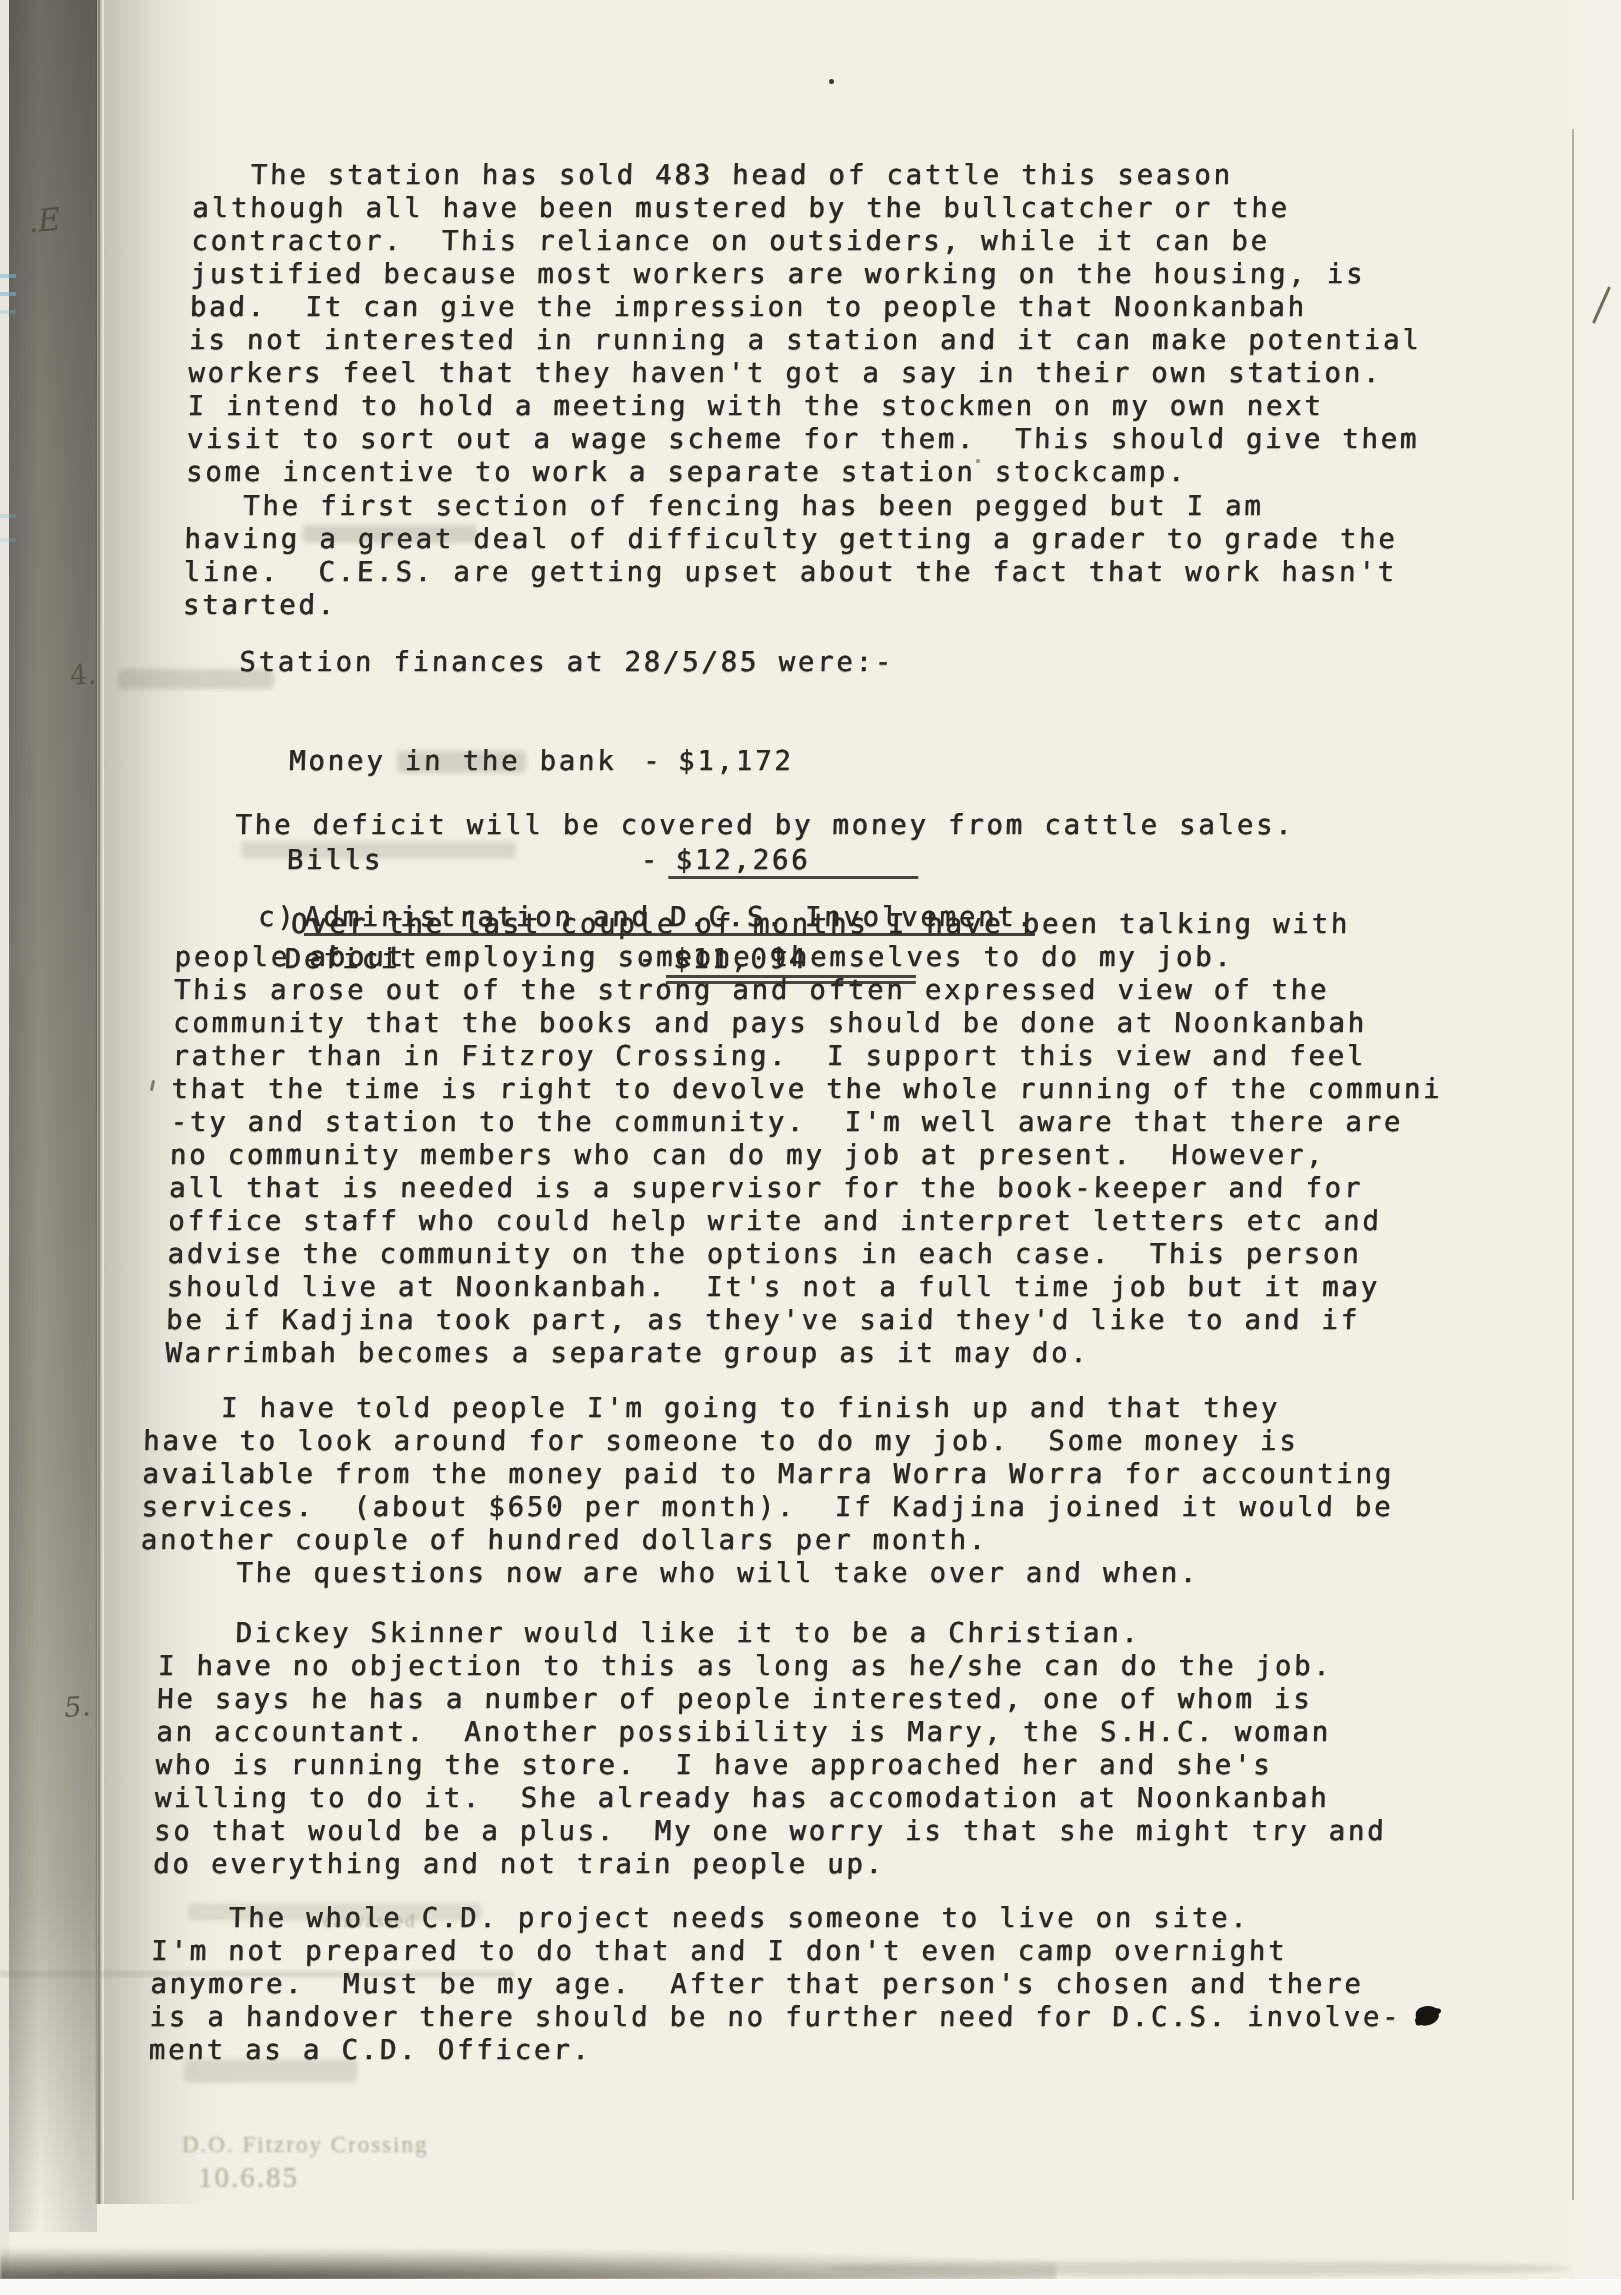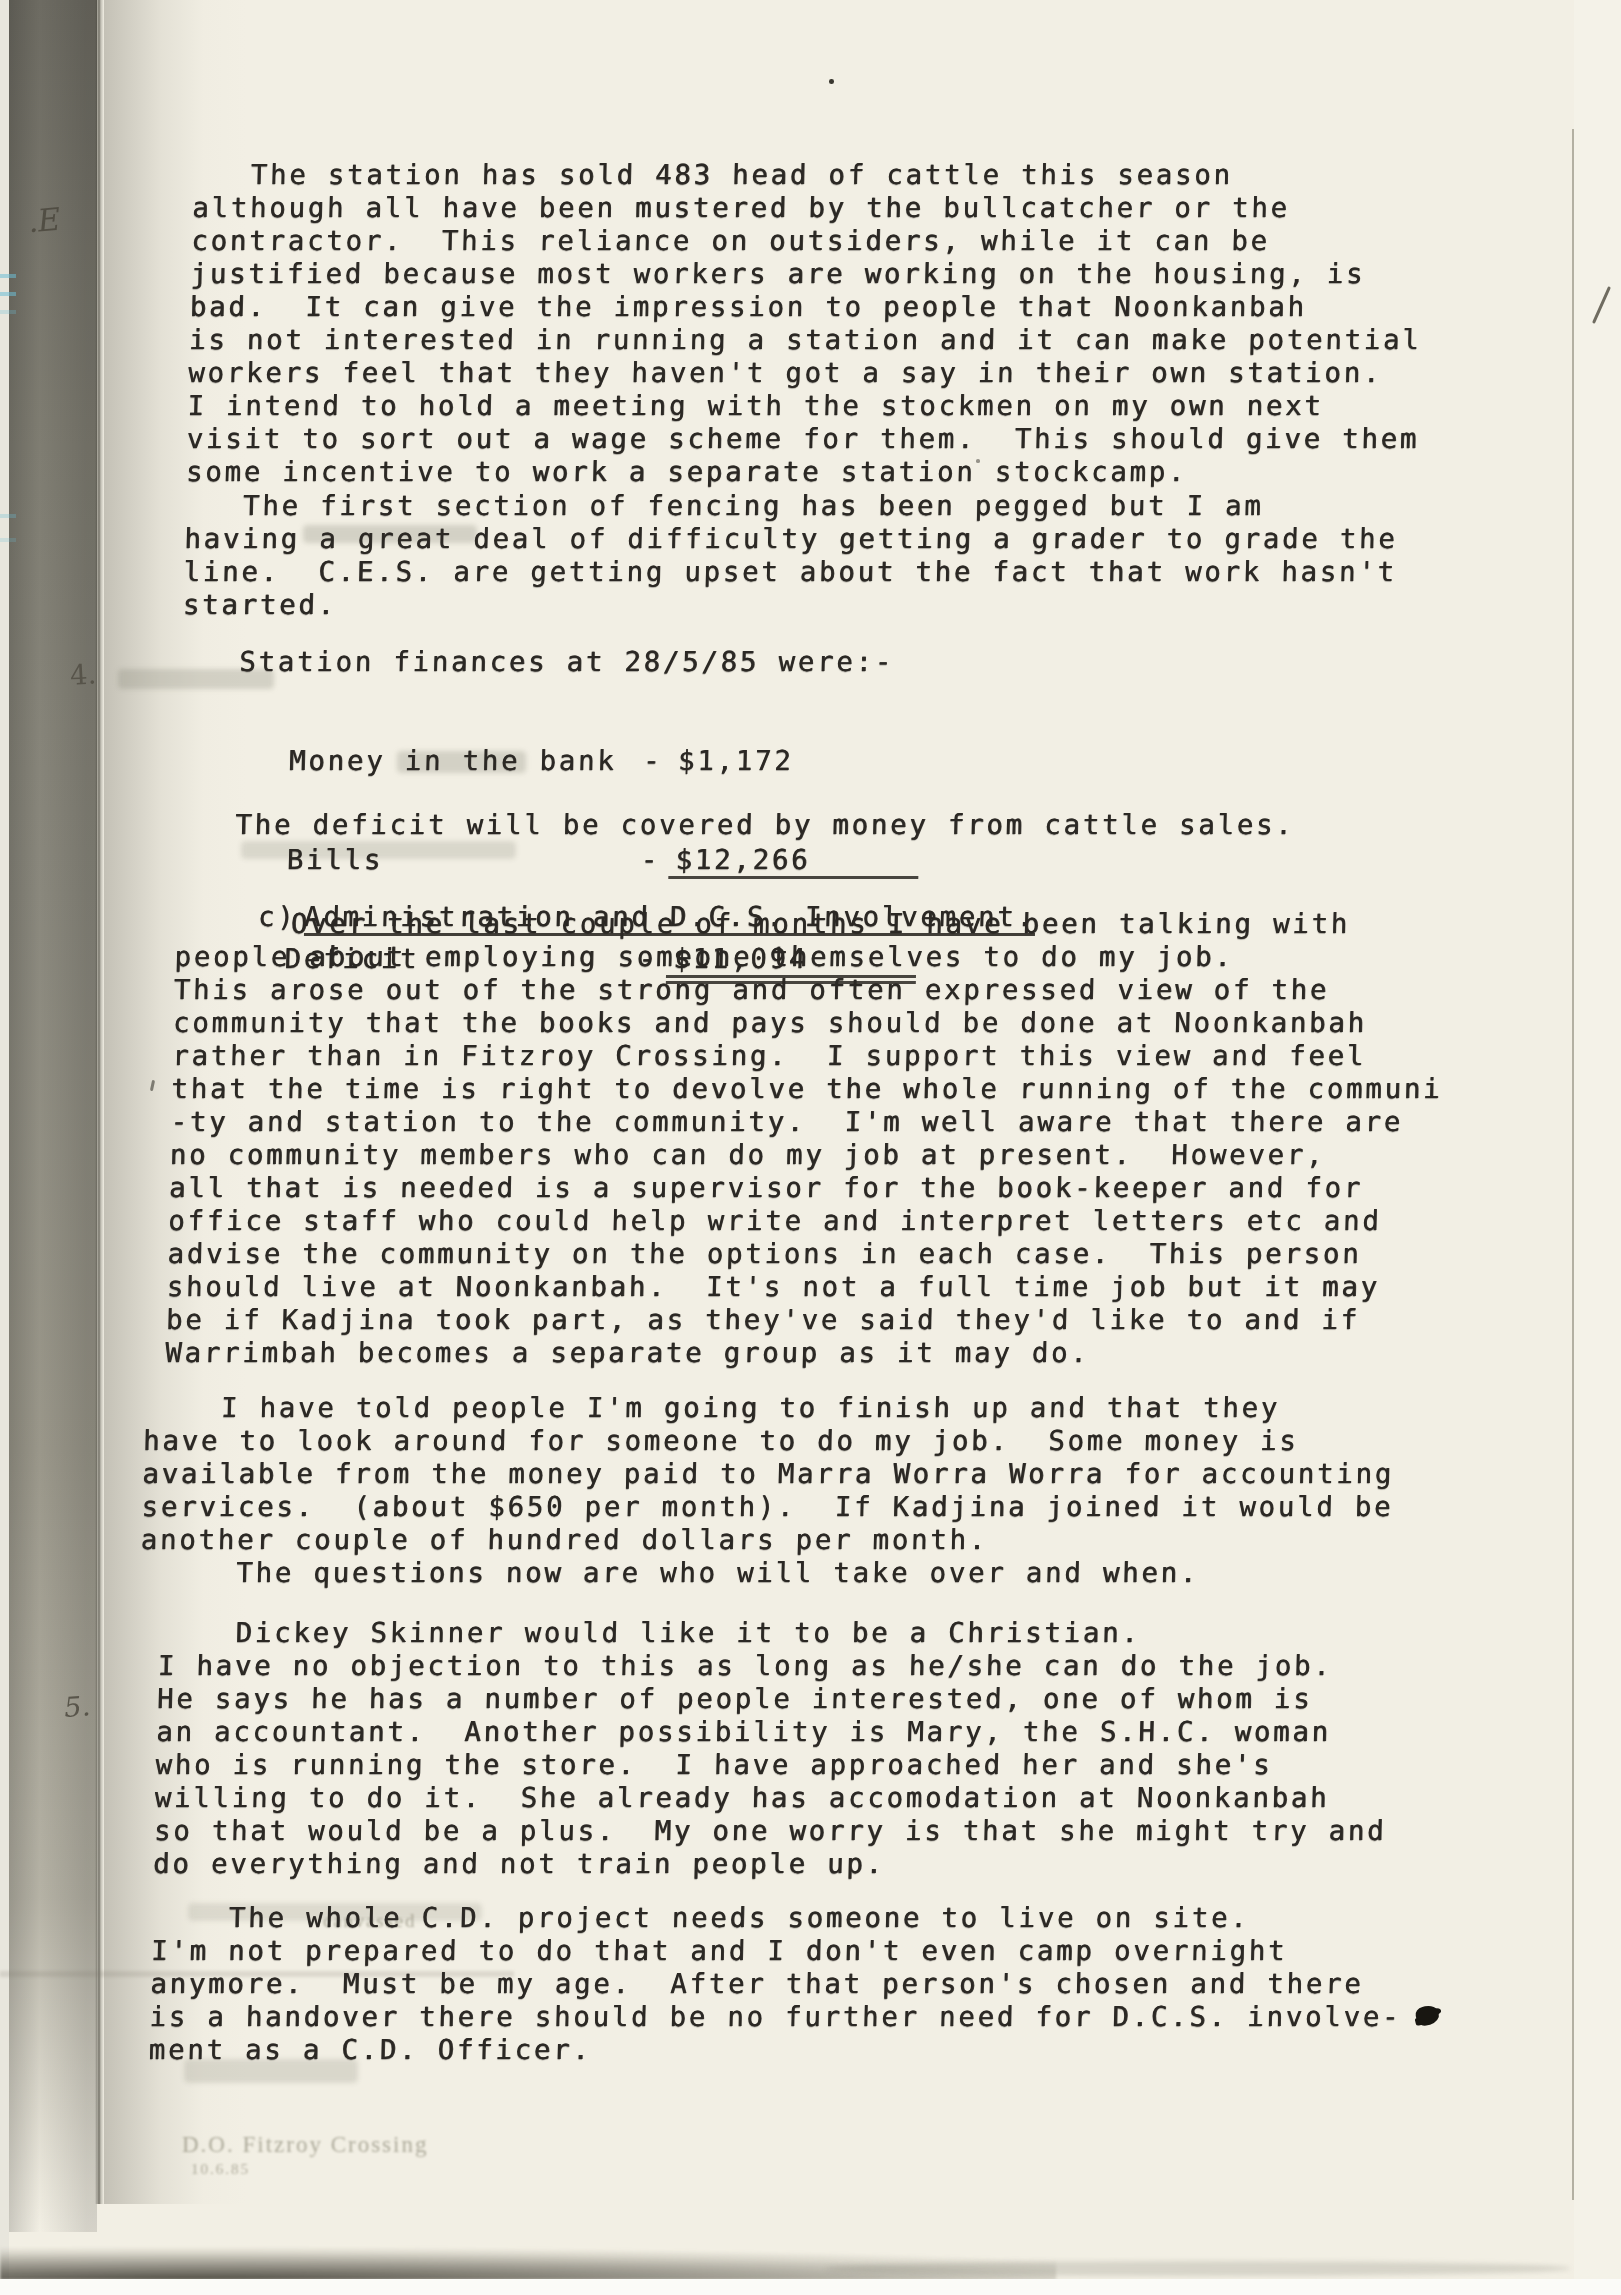--- a/index.html
+++ b/index.html
@@ -112,21 +112,21 @@
 
   <div class="artifact ghost-blob" style="left:303px;top:525px;width:174px;height:18.4px;"></div>
   <div class="artifact ghost-blob" style="left:118px;top:669px;width:156px;height:20px;"></div>
   <div class="artifact ghost-blob" style="left:397px;top:751px;width:129px;height:22px;"></div>
   <div class="artifact ghost-blob" style="left:241px;top:841px;width:275px;height:18.4px;opacity:.8;"></div>
   <div class="artifact ghost-blob" style="left:188px;top:1903px;width:294px;height:18.4px;opacity:.7;"></div>
   <div class="artifact ghost-blob" style="left:184px;top:2059px;width:174px;height:24px;opacity:.8;"></div>
 
   <div class="ghost-text" style="left:323px;top:1870px;font-size:19px;letter-spacing:1.8px;">canvassed</div>
   <div class="ghost-text" style="left:182px;top:2092px;font-size:23px;letter-spacing:2px;text-align:right;">D.O. Fitzroy Crossing</div>
-  <div class="ghost-text" style="left:191px;top:2121px;font-size:15px;letter-spacing:2px;">10.6.85</div>
+  <div class="ghost-text" style="left:198px;top:2121px;font-size:29px;letter-spacing:2px;">10.6.85</div>
 
   <div class="margin-mark" style="left:27.5px;top:202px;font-size:31px;font-style:italic;transform:rotate(-5deg);">.E</div>
   <div class="margin-mark" style="left:70px;top:658px;font-size:27.5px;transform:rotate(-3deg);opacity:.85;">4.</div>
   <div class="margin-mark" style="left:64px;top:1690px;font-size:27.5px;font-style:italic;transform:rotate(-4deg);">5.</div>
 
   <div class="text-stack">
 
     <div class="block" style="top:158px;">   The station has sold 483 head of cattle this season
 although all have been mustered by the bullcatcher or the
 contractor.  This reliance on outsiders, while it can be

